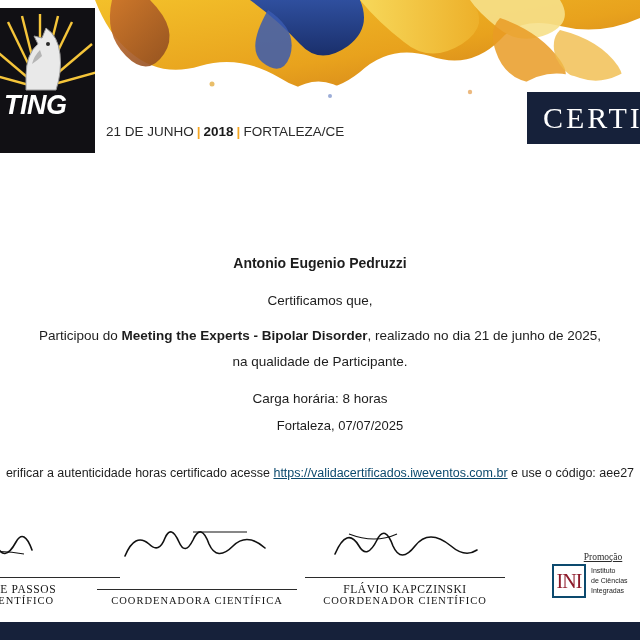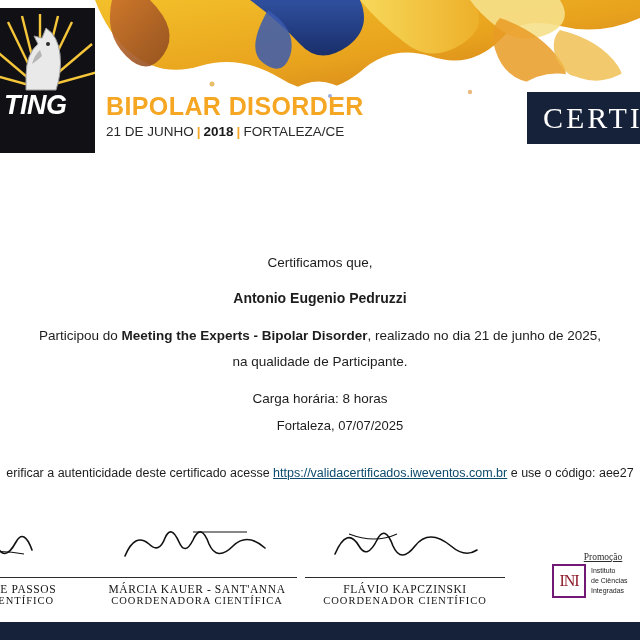--- a/index.html
+++ b/index.html
@@ -223,28 +223,28 @@
     text-decoration: underline;
   }
   .promo-row {
     display: flex;
     align-items: center;
     gap: 5px;
   }
   .promo-mark {
     width: 34px;
     height: 34px;
-    border: 2px solid #701a75;
+    border: 2px solid #0c4a6e;
     box-sizing: border-box;
     display: flex;
     align-items: center;
     justify-content: center;
     color: #8e1b2b;
     font-family: "Liberation Serif", serif;
-    font-size: 16px;
+    font-size: 20px;
     letter-spacing: -1px;
   }
   .promo-lines {
     font-family: "Liberation Sans", sans-serif;
     font-size: 7px;
     line-height: 1.45;
     color: #1c1c1c;
     white-space: nowrap;
   }
 
@@ -320,58 +320,56 @@
         <line x1="60" y1="78" x2="42" y2="6"></line>
         <line x1="60" y1="78" x2="78" y2="6"></line>
       </g>
       <path d="M46,80 L46,66 Q46,44 58,34 L54,26 L62,28 L66,18 Q78,26 80,44 Q82,62 76,80 Z" fill="#e9e9e9" stroke="#9a9a9a" stroke-width="1"></path>
       <path d="M60,40 Q54,46 52,54 Q58,50 62,46 Z" fill="#b5b5b5"></path>
       <circle cx="68" cy="34" r="2" fill="#2b2b2b"></circle>
     </svg>
     <div class="logo-text-1">TING</div>
   </div>
 
-  <div class="event-title">BIPOLAR DISORDER</div>
   <div class="event-sub">
     <span>21 DE JUNHO</span><span class="bar">|</span><span class="year">2018</span><span class="bar">|</span><span>FORTALEZA/CE</span>
   </div>
 
   <div class="cert-band">CERTIFICADO</div>
 
   <div class="body-text">
+    <div class="line l-name">Antonio Eugenio Pedruzzi</div>
     <div class="line l-certificamos">Certificamos que,</div>
-    <div class="line l-name">Antonio Eugenio Pedruzzi</div>
     <div class="line l-participou"><span>Participou do </span><b>Meeting the Experts - Bipolar Disorder</b><span>, realizado no dia 21 de junho de 2025,</span></div>
     <div class="line l-qualidade">na qualidade de Participante.</div>
     <div class="line l-carga">Carga horária: 8 horas</div>
   </div>
 
   <div class="place-date">Fortaleza, 07/07/2025</div>
 
   <div class="validation">
-    <span>erificar a autenticidade deste certificado acesse </span><a href="#">https://validacertificados.iweventos.com.br</a><span> e use o código: aee27</span>
+    <span>erificar a autenticidade horas certificado acesse </span><a href="#">https://validacertificados.iweventos.com.br</a><span> e use o código: aee27</span>
   </div>
 
   <div class="sig" id="sig1">
     <svg class="scribble" viewBox="0 0 200 44" xmlns="http://www.w3.org/2000/svg">
       <path d="M10,34 Q28,6 42,26 Q52,40 60,18 Q68,0 76,24 Q84,44 96,22 Q104,8 112,30" fill="none" stroke="#111" stroke-width="1.6" stroke-linecap="round"></path>
       <path d="M40,36 Q70,28 104,34" fill="none" stroke="#111" stroke-width="1.1"></path>
     </svg>
     <div class="rule"></div>
     <div class="nm">NTE PASSOS</div>
     <div class="role">CIENTÍFICO</div>
   </div>
 
   <div class="sig" id="sig2">
     <svg class="scribble" viewBox="0 0 200 44" xmlns="http://www.w3.org/2000/svg">
       <path d="M28,36 Q38,12 52,24 Q62,34 68,18 Q74,4 82,22 Q88,36 96,20 Q104,2 112,24 Q120,42 136,26 Q150,12 168,28" fill="none" stroke="#111" stroke-width="1.6" stroke-linecap="round"></path>
       <path d="M96,12 L150,12" fill="none" stroke="#111" stroke-width="1.2"></path>
     </svg>
     <div class="rule"></div>
-    <div class="nm">MÁRCIA KAUER - SANT'ANNA</div>
     <div class="role">COORDENADORA CIENTÍFICA</div>
   </div>
 
   <div class="sig" id="sig3">
     <svg class="scribble" viewBox="0 0 200 44" xmlns="http://www.w3.org/2000/svg">
       <path d="M30,34 Q42,6 54,26 Q62,40 72,20 Q80,4 88,26 Q96,44 110,26 Q124,8 146,26 Q160,38 172,30" fill="none" stroke="#111" stroke-width="1.6" stroke-linecap="round"></path>
       <path d="M44,14 Q70,24 92,14" fill="none" stroke="#111" stroke-width="1.1"></path>
     </svg>
     <div class="rule"></div>
     <div class="nm">FLÁVIO KAPCZINSKI</div>

